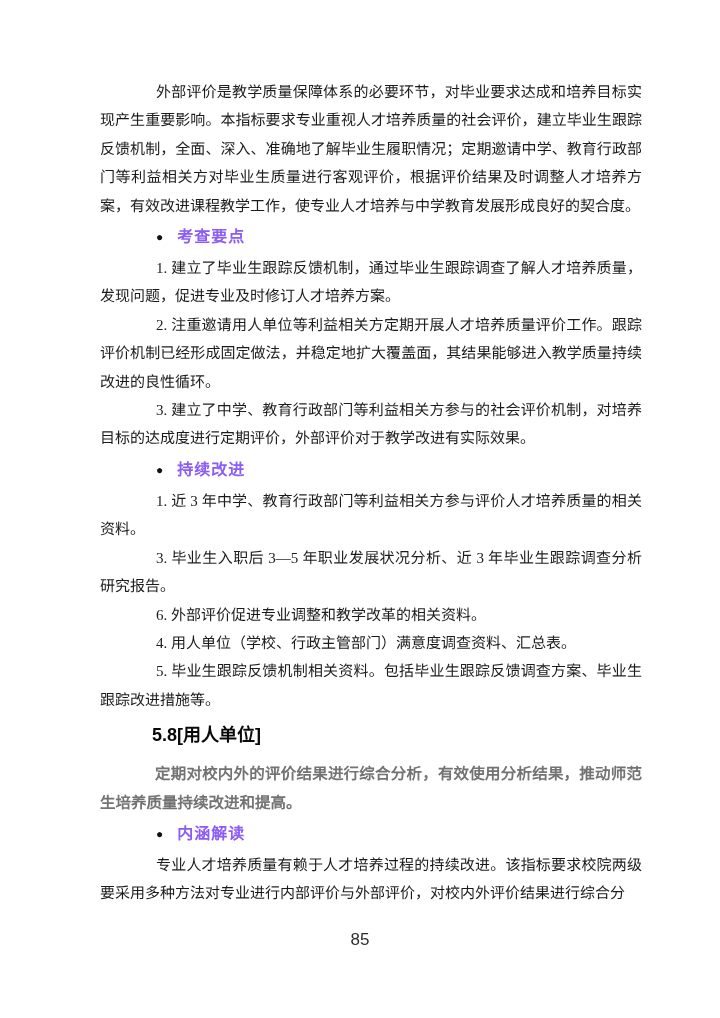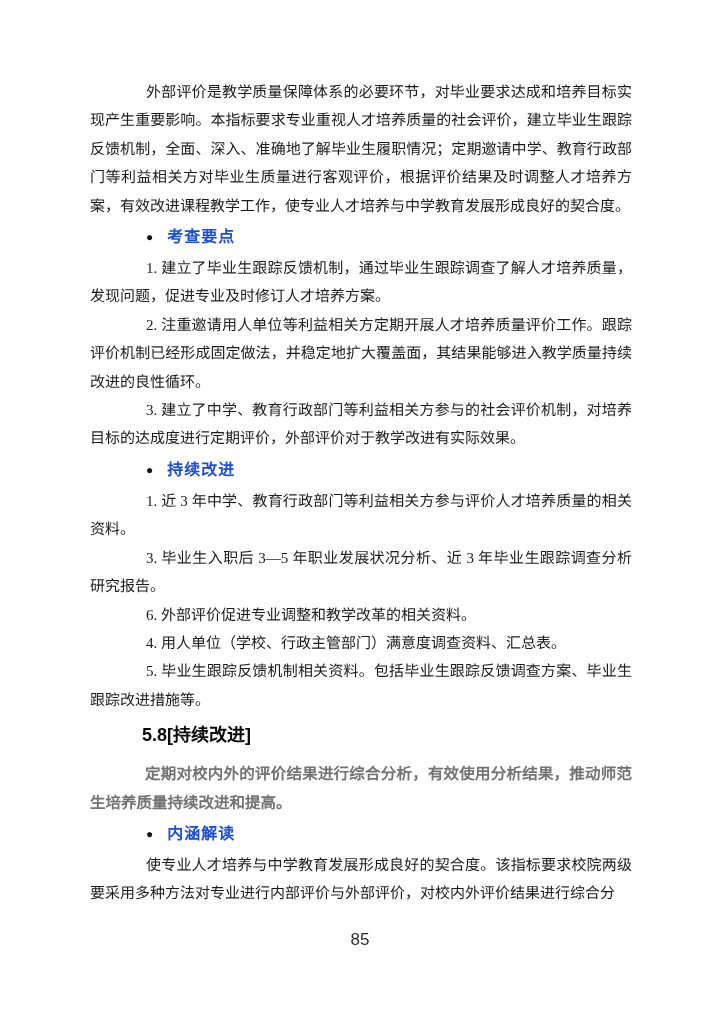--- a/index.html
+++ b/index.html
@@ -10,21 +10,21 @@
     width: 720px;
     height: 1018px;
     background: #ffffff;
     overflow: hidden;
     color: #1b1b1b;
     font-family: "Liberation Serif", "DejaVu Serif", serif;
   }
 
   .content {
     position: absolute;
-    left: 90px;
+    left: 100px;
     top: 78px;
     width: 542px;
   }
 
   p.body {
     margin: 0;
     font-size: 15px;
     line-height: 28.4px;
     text-align: justify;
     text-justify: inter-character;
@@ -40,21 +40,21 @@
   }
   .bullet-heading .bullet {
     display: inline-block;
     font-size: 12px;
     margin-right: 14px;
     vertical-align: 1px;
     color: #111111;
   }
   .bullet-heading .label {
     font-size: 16px;
-    color: #1d4ed8;
+    color: #8b5cf6;
     letter-spacing: 1px;
     font-family: "Liberation Serif", "DejaVu Serif", serif;
     text-align: right;
   }
 
   .sub-heading {
     margin: 6px 0 10px 52px;
     font-family: "Liberation Sans", "DejaVu Sans", sans-serif;
     font-weight: 700;
     font-size: 18px;
@@ -106,27 +106,27 @@
       <span class="bullet">●</span><span class="label">持续改进</span>
     </div>
 
     <p class="body">1. 近 3 年中学、教育行政部门等利益相关方参与评价人才培养质量的相关资料。</p>
     <p class="body">3. 毕业生入职后 3—5 年职业发展状况分析、近 3 年毕业生跟踪调查分析研究报告。</p>
     <p class="body">6. 外部评价促进专业调整和教学改革的相关资料。</p>
     <p class="body">4. 用人单位（学校、行政主管部门）满意度调查资料、汇总表。</p>
     <p class="body">5. 毕业生跟踪反馈机制相关资料。包括毕业生跟踪反馈调查方案、毕业生跟踪改进措施等。</p>
 
     <div class="sub-heading">
-      <span>5.8</span><span>[持续改进]</span>
+      <span>5.8</span><span>[用人单位]</span>
     </div>
 
     <p class="lead">定期对校内外的评价结果进行综合分析，有效使用分析结果，推动师范生培养质量持续改进和提高。</p>
 
     <div class="bullet-heading">
       <span class="bullet">●</span><span class="label">内涵解读</span>
     </div>
 
-    <p class="body">使专业人才培养与中学教育发展形成良好的契合度。该指标要求校院两级要采用多种方法对专业进行内部评价与外部评价，对校内外评价结果进行综合分</p>
+    <p class="body">专业人才培养质量有赖于人才培养过程的持续改进。该指标要求校院两级要采用多种方法对专业进行内部评价与外部评价，对校内外评价结果进行综合分</p>
 
   </div>
 
   <div class="footer">85</div>
 </div>
 
 </body></html>

